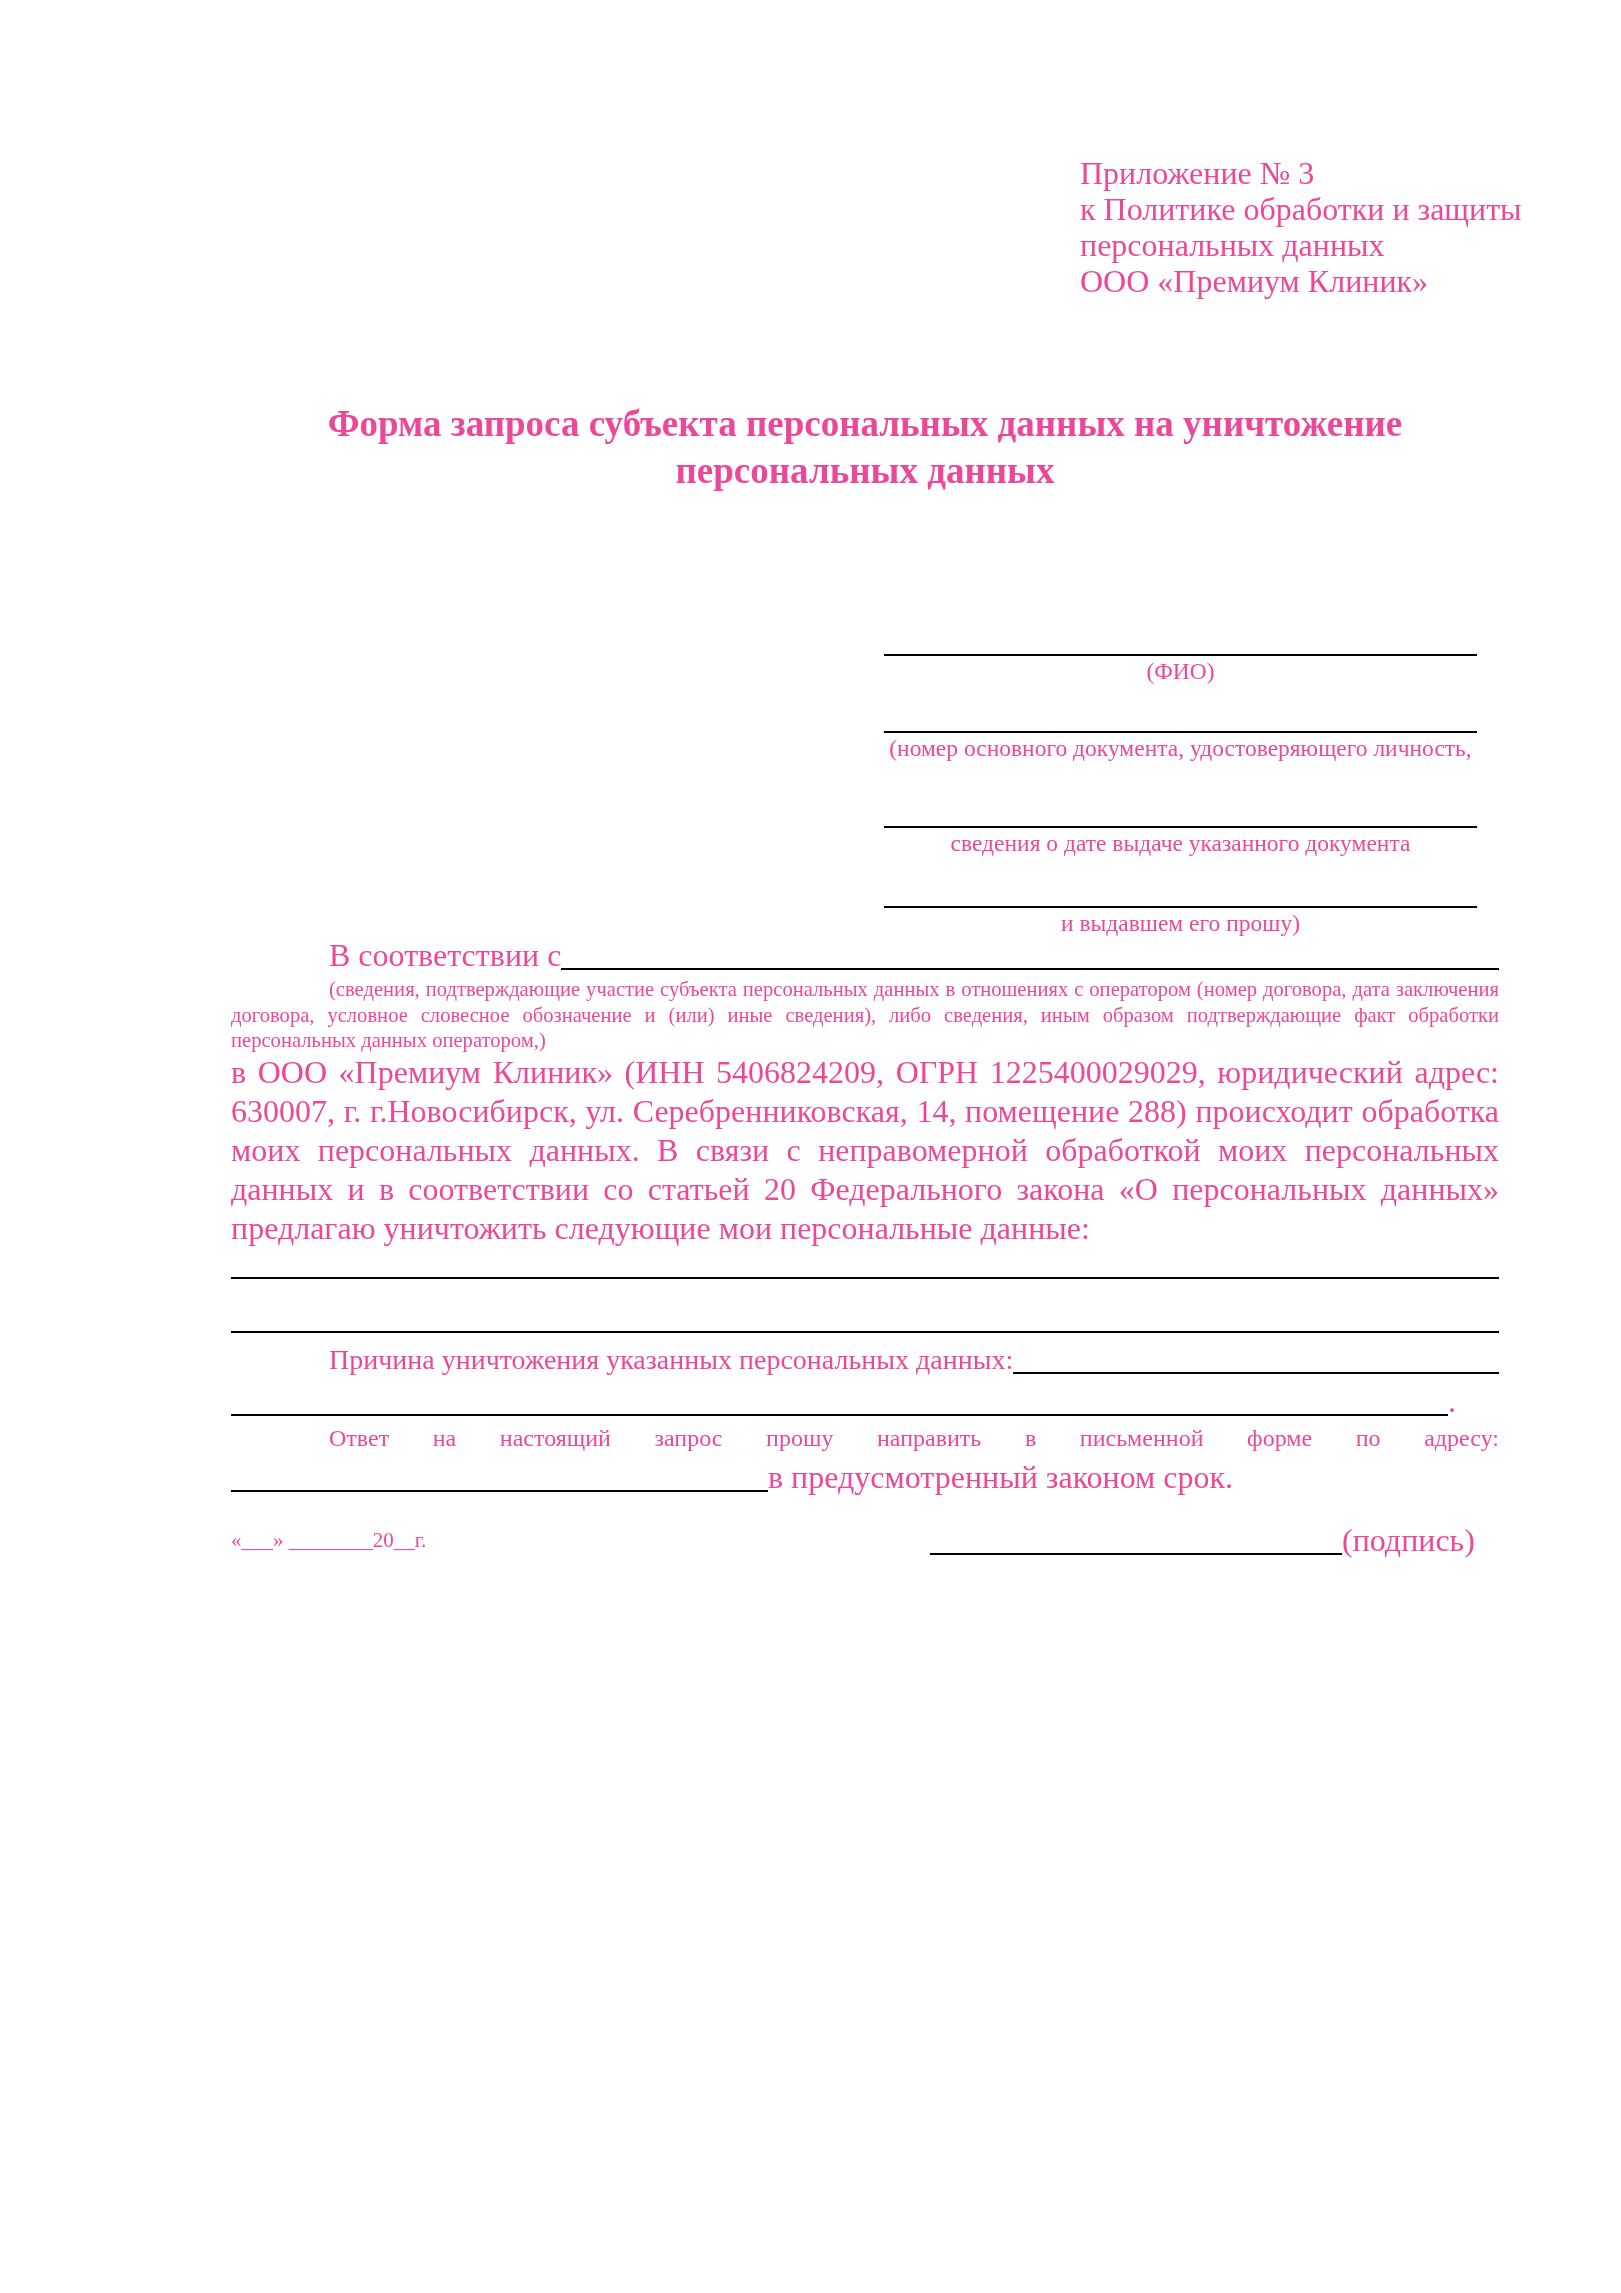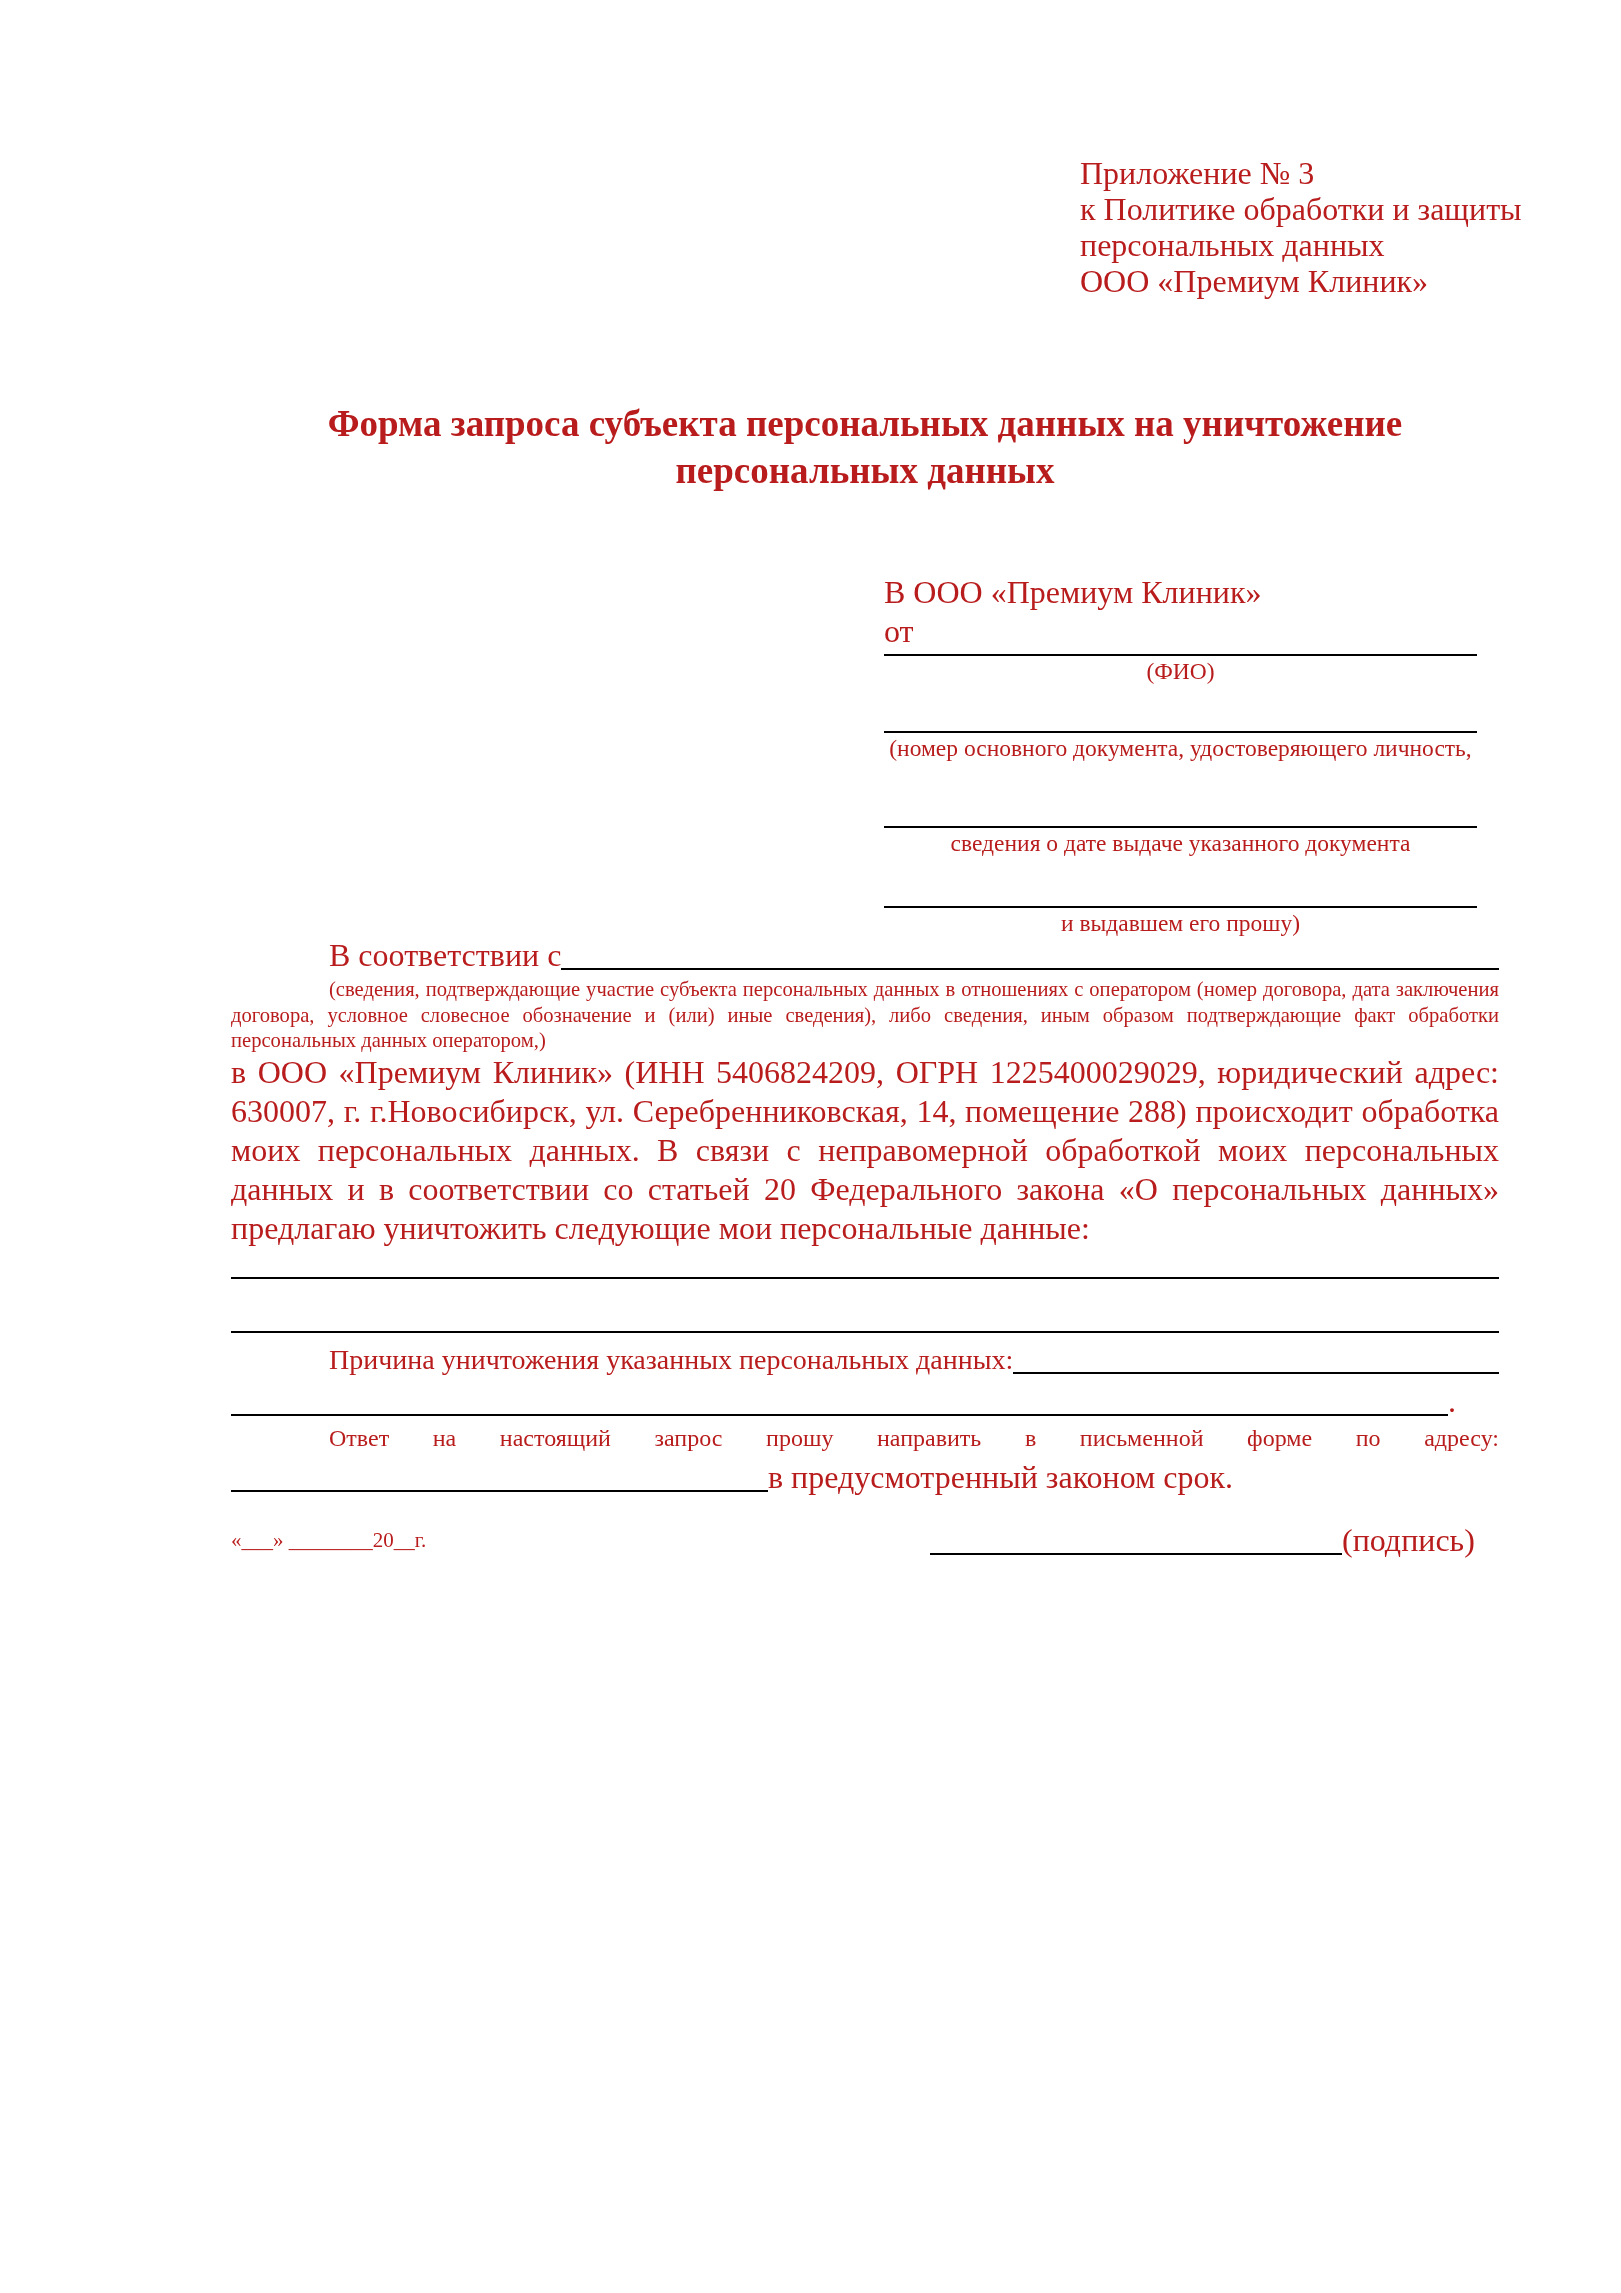--- a/index.html
+++ b/index.html
@@ -1,18 +1,18 @@
 <!DOCTYPE html>
 <html><head>
 <meta charset="utf-8">
 <style>
   html,body { margin:0; padding:0; background:#fff; }
   .page {
     position:relative; width:1621px; height:2294px; background:#ffffff;
-    font-family:"Liberation Serif","DejaVu Serif",serif; color:#b91c1c;
+    font-family:"Liberation Serif","DejaVu Serif",serif; color:#ec4899;
     overflow:hidden;
   }
   .header {
     position:absolute; left:1080px; top:155px;
     font-size:32px; line-height:36px; white-space:nowrap;
   }
   .title {
     position:absolute; left:231px; top:400px; width:1268px;
     text-align:center; font-weight:700; font-size:37px; line-height:47px;
   }
@@ -83,24 +83,20 @@
     <div>к Политике обработки и защиты</div>
     <div>персональных данных</div>
     <div>ООО «Премиум Клиник»</div>
   </div>
 
   <div class="title">
     <div>Форма запроса субъекта персональных данных на уничтожение</div>
     <div>персональных данных</div>
   </div>
 
-  <div class="addr">
-    <div>В ООО «Премиум Клиник»</div>
-    <div>от</div>
-  </div>
 
   <div class="ffield" style="top:654px">
     <div class="rule"></div>
     <div class="cap">(ФИО)</div>
   </div>
 
   <div class="ffield" style="top:826px">
     <div class="rule"></div>
     <div class="cap">сведения о дате выдаче указанного документа</div>
   </div>

